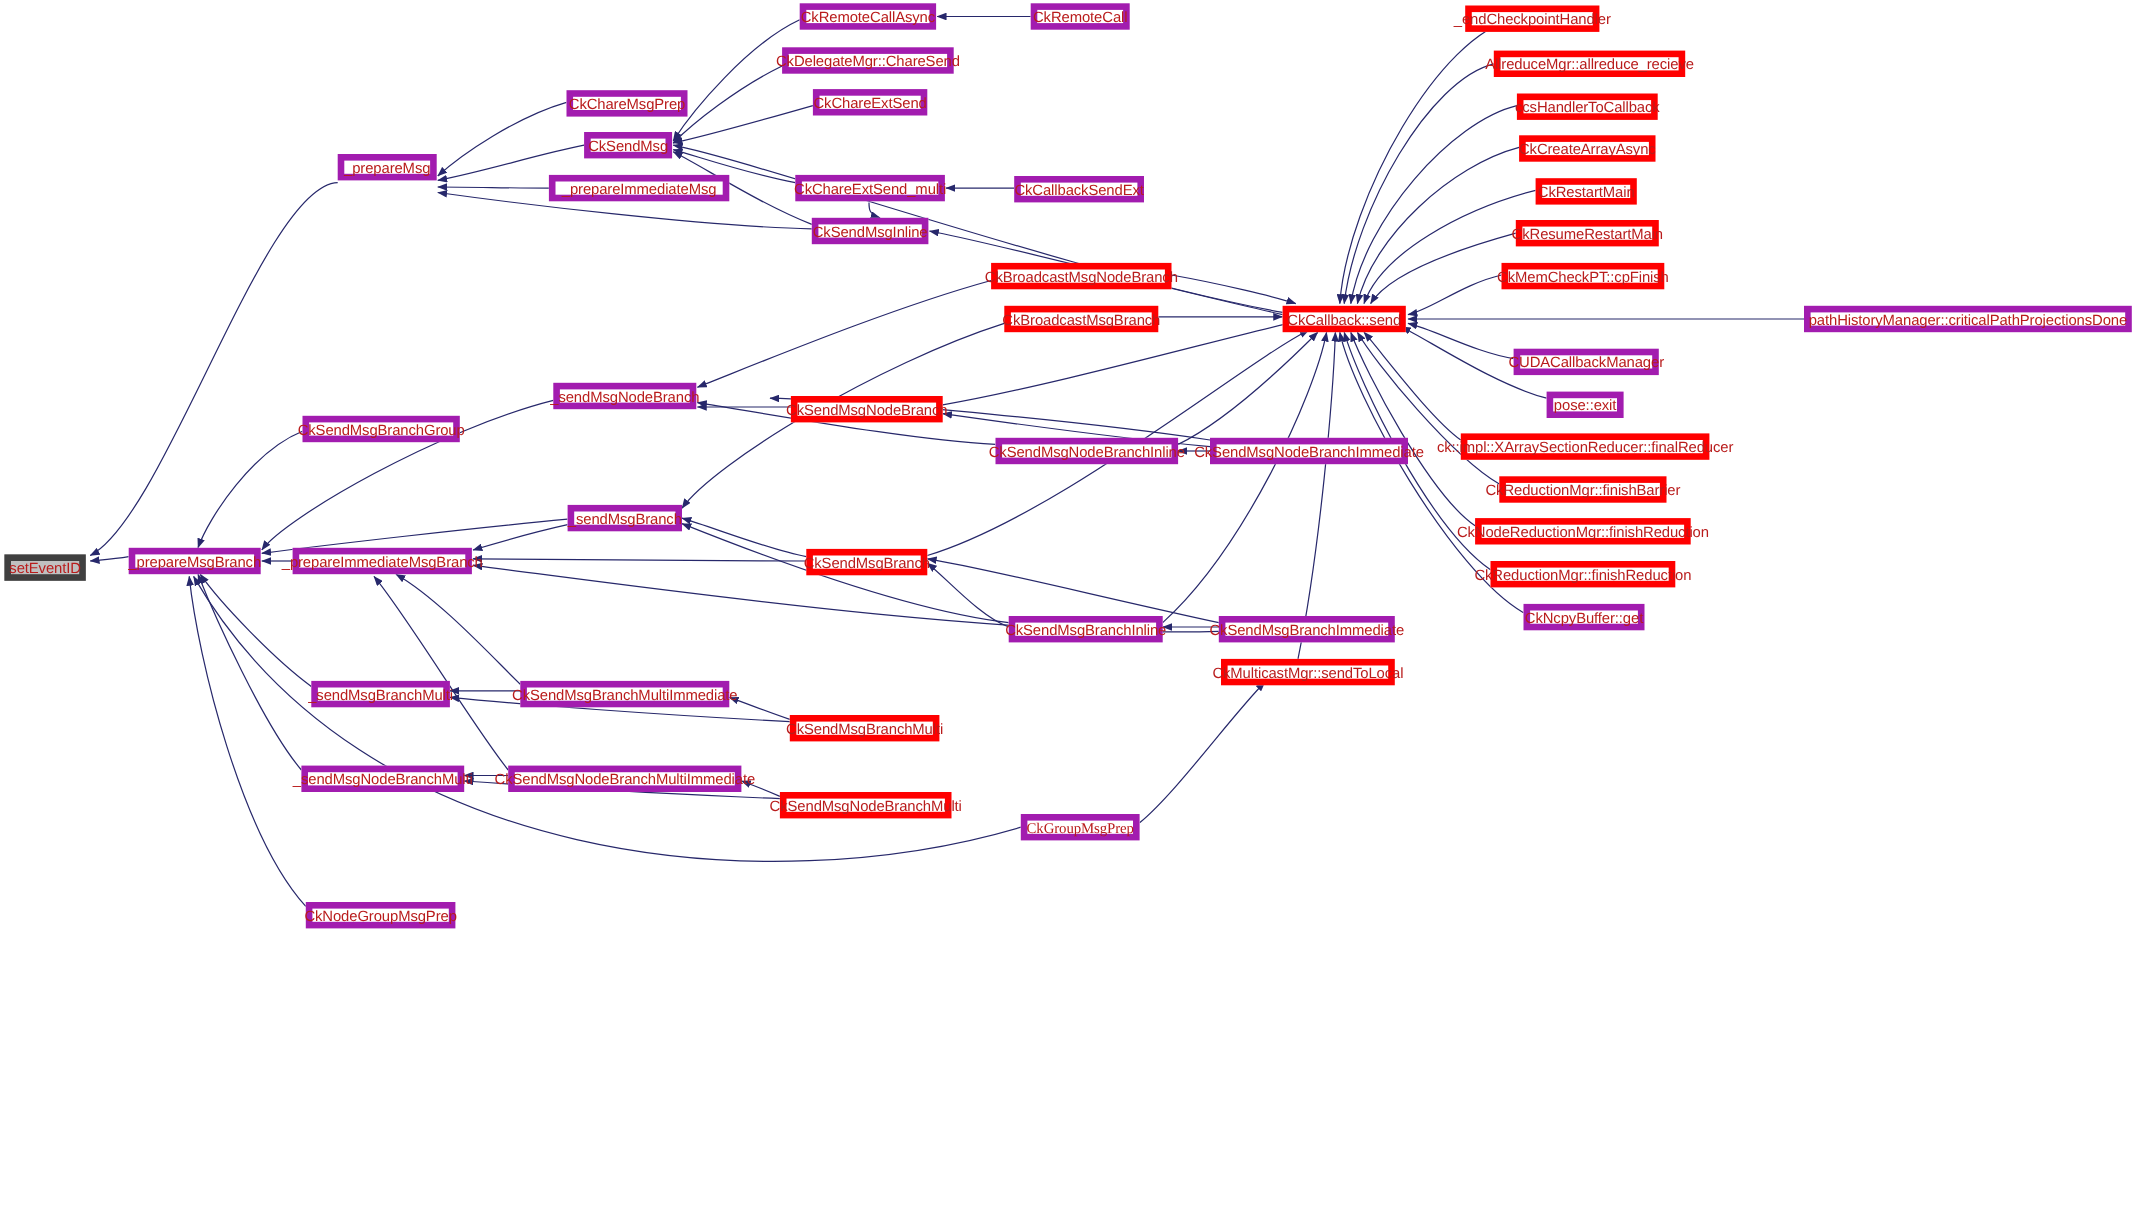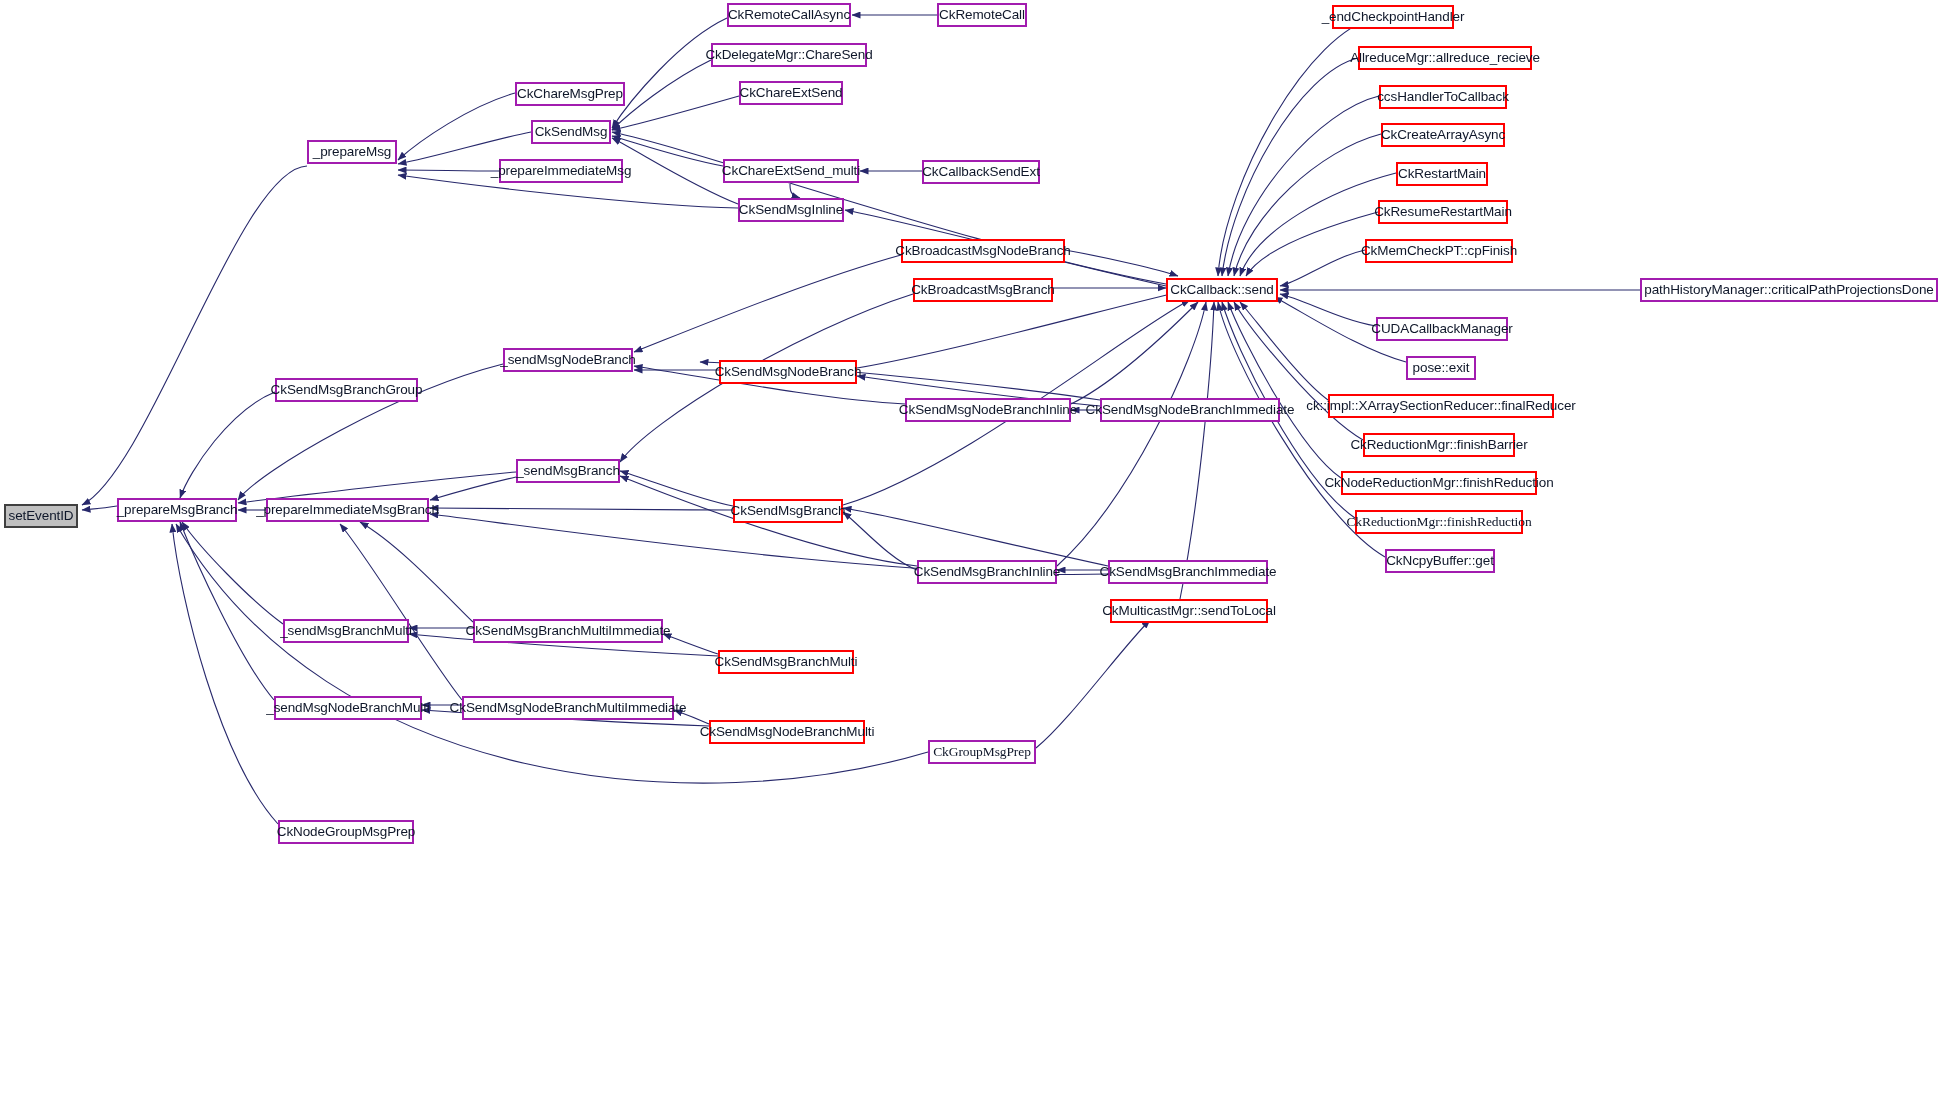--- a/index.html
+++ b/index.html
@@ -19,27 +19,26 @@
     left: 0;
     top: 0;
     width: 1944px;
     height: 1096px;
     pointer-events: none;
   }
   .gnode {
     position: absolute;
     box-sizing: border-box;
     display: flex;
-    align-items: center;
     justify-content: center;
     background: #ffffff;
-    border: 2px solid #a21caf;
+    border: 6px solid #a21caf;
     font-size: 13.5px;
     line-height: 1;
-    color: #0f172a;
+    color: #b91c1c;
     white-space: nowrap;
     letter-spacing: -0.1px;
     cursor: pointer;
   }
   .gnode.red {
     border-color: #ff0000;
   }
   .gnode.root {
     background: #c0c0c0;
     border-color: #404040;
@@ -137,21 +136,21 @@
       </div>
       <div class="gnode" style="left: 307px; top: 140px; width: 90px; height: 24px;">
         <span>_prepareMsg</span>
       </div>
       <div class="gnode" style="left: 515px; top: 82px; width: 110px; height: 24px;">
         <span>CkChareMsgPrep</span>
       </div>
       <div class="gnode" style="left: 531px; top: 120px; width: 80px; height: 24px;">
         <span>CkSendMsg</span>
       </div>
-      <div class="gnode" style="left: 499px; top: 159px; width: 124px; height: 24px;">
+      <div class="gnode" style="left: 499px; top: 159px; width: 164px; height: 24px;">
         <span>_prepareImmediateMsg</span>
       </div>
       <div class="gnode" style="left: 727px; top: 3px; width: 124px; height: 24px;">
         <span>CkRemoteCallAsync</span>
       </div>
       <div class="gnode" style="left: 937px; top: 3px; width: 90px; height: 24px;">
         <span>CkRemoteCall</span>
       </div>
       <div class="gnode" style="left: 711px; top: 43px; width: 156px; height: 24px;">
         <span>CkDelegateMgr::ChareSend</span>
@@ -209,21 +208,21 @@
       </div>
       <div class="gnode red" style="left: 1328px; top: 394px; width: 226px; height: 24px;">
         <span>ck::impl::XArraySectionReducer::finalReducer</span>
       </div>
       <div class="gnode red" style="left: 1363px; top: 433px; width: 152px; height: 24px;">
         <span>CkReductionMgr::finishBarrier</span>
       </div>
       <div class="gnode red" style="left: 1341px; top: 471px; width: 196px; height: 24px;">
         <span>CkNodeReductionMgr::finishReduction</span>
       </div>
-      <div class="gnode red" style="left: 1355px; top: 510px; width: 168px; height: 24px; font-family: Liberation Serif, serif;">
+      <div class="gnode red" style="left: 1355px; top: 510px; width: 168px; height: 24px;">
         <span>CkReductionMgr::finishReduction</span>
       </div>
       <div class="gnode" style="left: 1385px; top: 549px; width: 110px; height: 24px;">
         <span>CkNcpyBuffer::get</span>
       </div>
       <div class="gnode" style="left: 503px; top: 348px; width: 130px; height: 24px;">
         <span>_sendMsgNodeBranch</span>
       </div>
       <div class="gnode" style="left: 275px; top: 378px; width: 143px; height: 24px;">
         <span>CkSendMsgBranchGroup</span>

